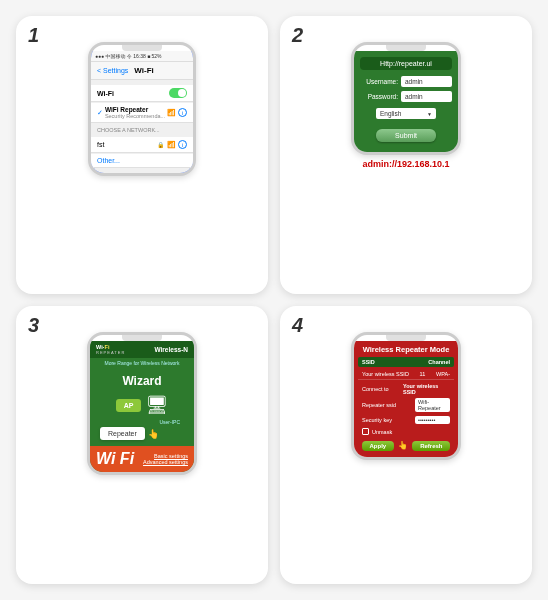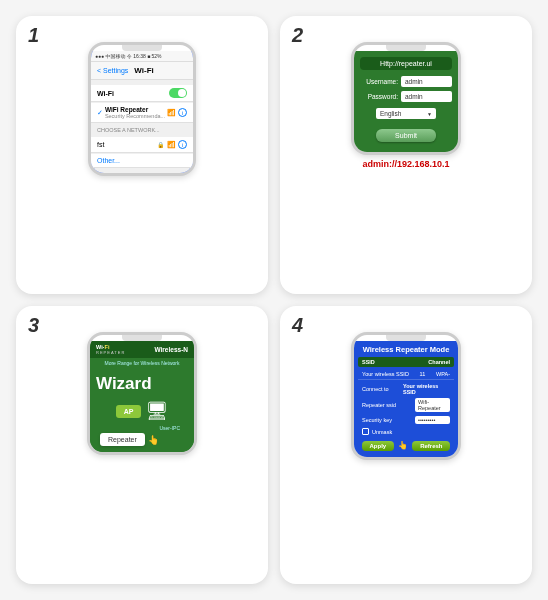--- a/index.html
+++ b/index.html
@@ -248,23 +248,24 @@
       font-size: 5px;
       color: #aee;
       text-align: center;
       padding: 2px;
     }
     .rep-wizard {
       background: #2d7a2d;
       padding: 6px;
     }
     .wizard-title {
-      font-size: 17px;
-      font-weight: bold;
-      color: #fff;
+      font-size: 12px;
+      font-weight: bold;
+      color: #fff;
+      text-align: center;
       margin-bottom: 6px;
     }
     .wizard-btn-row {
       display: flex;
       gap: 4px;
       align-items: center;
       justify-content: center;
       margin-bottom: 3px;
     }
     .wizard-ap {
@@ -309,21 +310,21 @@
       font-size: 5.5px;
       color: #fff;
       text-decoration: underline;
     }
 
     
     .phone-4 {
       width: 110px;
     }
     .ws-screen {
-      background: #1d4ed8;
+      background: #b91c1c;
       padding: 4px;
     }
     .ws-title {
       font-size: 7.5px;
       font-weight: bold;
       color: #fff;
       text-align: center;
       margin-bottom: 3px;
     }
     .ws-table-header {
@@ -519,20 +520,27 @@
           <div class="wizard-btn-row">
             <div class="wizard-ap">AP</div>
             <div style="font-size:18px;color:#fff;">🖥</div>
           </div>
           <div style="font-size:5px;color:#aee;text-align:right;padding-right:8px;margin-bottom:2px;">User-IPC</div>
           <div class="wizard-repeater-row">
             <div class="wizard-repeater">Repeater</div>
             <span class="cursor-hand">👆</span>
           </div>
         </div>
+        <div class="rep-bottom">
+          <div style="font-size:16px;font-weight:bold;color:#fff;font-style:italic;">Wi Fi</div>
+          <div class="settings-links">
+            <span class="settings-link">Basic settings</span>
+            <span class="settings-link">Advanced settings</span>
+          </div>
+        </div>
       </div>
     </div>
   </div>
 
   <div class="cell">
     <span class="step-num">4</span>
     <div class="phone phone-4">
       <div class="phone-notch"></div>
       <div class="ws-screen">
         <div class="ws-title">Wireless Repeater Mode</div>

